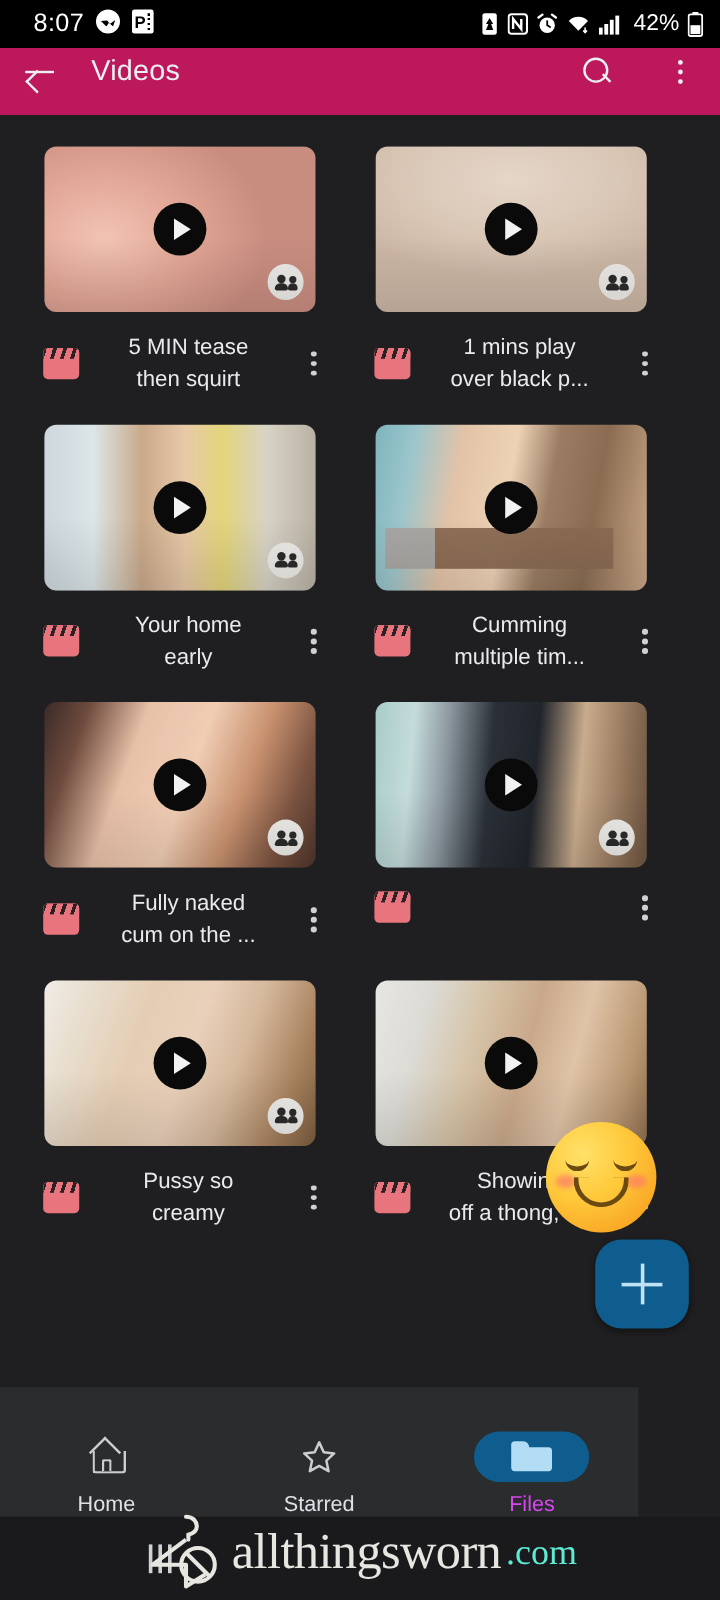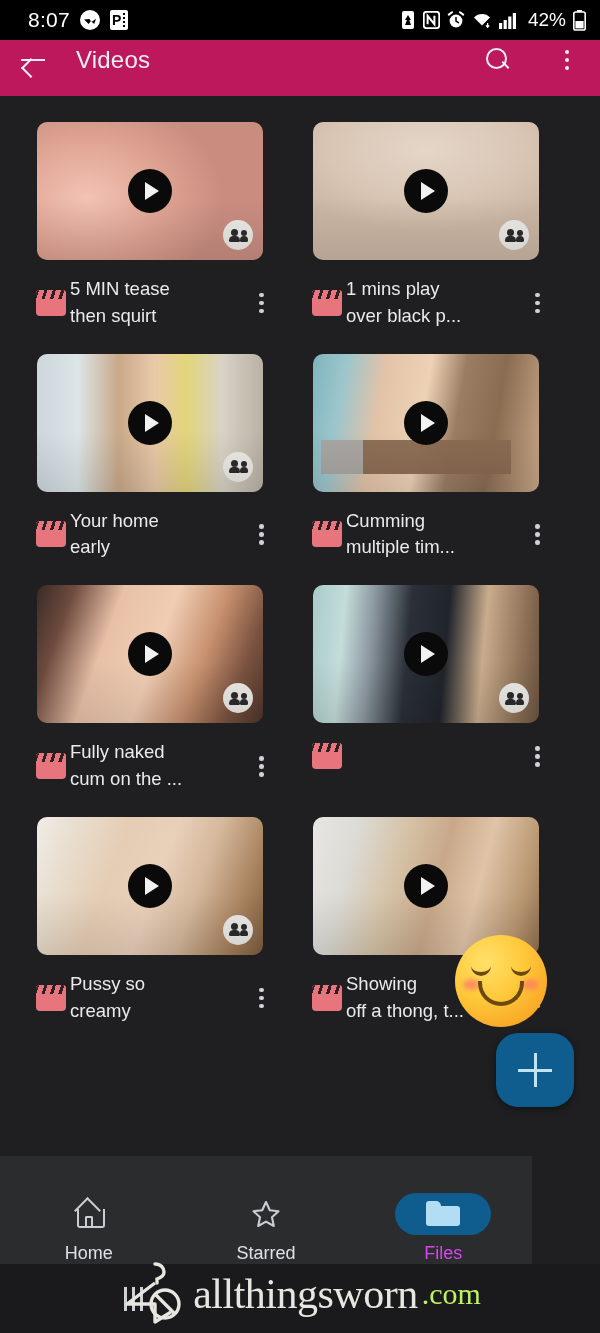--- a/index.html
+++ b/index.html
@@ -11,21 +11,21 @@
   }
   .screen { position: relative; width: 600px; height: 1333px; background: #1f1f21; }
 
   
   .statusbar {
     position: absolute; top: 0; left: 0; width: 600px; height: 40px;
     background: #000; color: #fff;
     display: flex; align-items: center; justify-content: space-between;
     padding: 0 14px 0 28px;
   }
-  .sb-left { display: flex; align-items: center; gap: 10px; }
+  .sb-left { display: flex; align-items: flex-start; gap: 10px; }
   .sb-time { font-size: 21px; font-weight: 400; letter-spacing: .3px; }
   .sb-right { display: flex; align-items: center; gap: 7px; }
   .sb-pct { font-size: 19px; margin-left: 2px; }
   .ic { display: inline-flex; align-items: center; justify-content: center; }
 
   .msgr { width: 20px; height: 20px; border-radius: 50%; background: #fff; position: relative; }
   .msgr::after {
     content: ""; position: absolute; left: 4px; top: 7px; width: 12px; height: 7px;
     background: #000;
     clip-path: polygon(0% 35%, 38% 100%, 56% 58%, 84% 100%, 100% 25%, 62% 72%, 44% 30%);
@@ -115,22 +115,22 @@
     position: relative; overflow: hidden; flex: 0 0 auto;
   }
   .clapper::before {
     content: ""; position: absolute; left: 0; top: 0; width: 100%; height: 8px; background: #e8757e;
   }
   .clapper .stripes {
     position: absolute; left: 0; top: 0; width: 100%; height: 9px;
     background: repeating-linear-gradient(108deg, #2b2123 0 3px, #e8757e 3px 8px);
   }
   .title-wrap {
-    flex: 1; color: #e9eaec; font-size: 18.5px; line-height: 1.45;
-    padding: 0 4px;
+    flex: 1; text-align: center; color: #e9eaec; font-size: 18.5px; line-height: 1.45;
+    padding: 0 20px;
   }
   .title-wrap .l { display: block; }
   .dots { width: 26px; position: relative; height: 34px; flex: 0 0 auto; cursor: pointer; }
   .dots span { position: absolute; left: 11px; width: 4.5px; height: 4.5px; border-radius: 50%; background: #cfd2d4; }
   .dots span:nth-child(1){ top: 7px; }
   .dots span:nth-child(2){ top: 15px; }
   .dots span:nth-child(3){ top: 23px; }
 
   
   .fab {
@@ -201,21 +201,21 @@
   .folder-icon .body2 { position:absolute; left:0; top:5px; width:34px; height:20px; background:#b3dcf5; border-radius:3px; }
 
   
   .watermark {
     position: absolute; left: 0; top: 1255px; width: 600px; height: 78px;
     display: flex; align-items: center; justify-content: center; gap: 4px;
     pointer-events: none;
   }
   .wm-logo { width: 72px; height: 68px; position: relative; margin-right: -2px; }
   .wm-text { color: #e7e6e1; font-family: "Liberation Serif", serif; font-size: 42px; letter-spacing: -.5px; }
-  .wm-dotcom { color: #bef264; font-family: "Liberation Serif", serif; font-size: 30px; }
+  .wm-dotcom { color: #5eead4; font-family: "Liberation Serif", serif; font-size: 30px; }
 
   
   .androidnav {
     position: absolute; left: 0; top: 1264px; width: 600px; height: 69px; background: #1a1a1c;
   }
   .recents {
     position: absolute; left: 118px; top: 22px; width: 30px; height: 26px;
     display: flex; gap: 5px; align-items: center; justify-content: center; cursor: pointer;
   }
   .recents i { display:block; width: 3px; height: 24px; background: #cfd2d4; }

